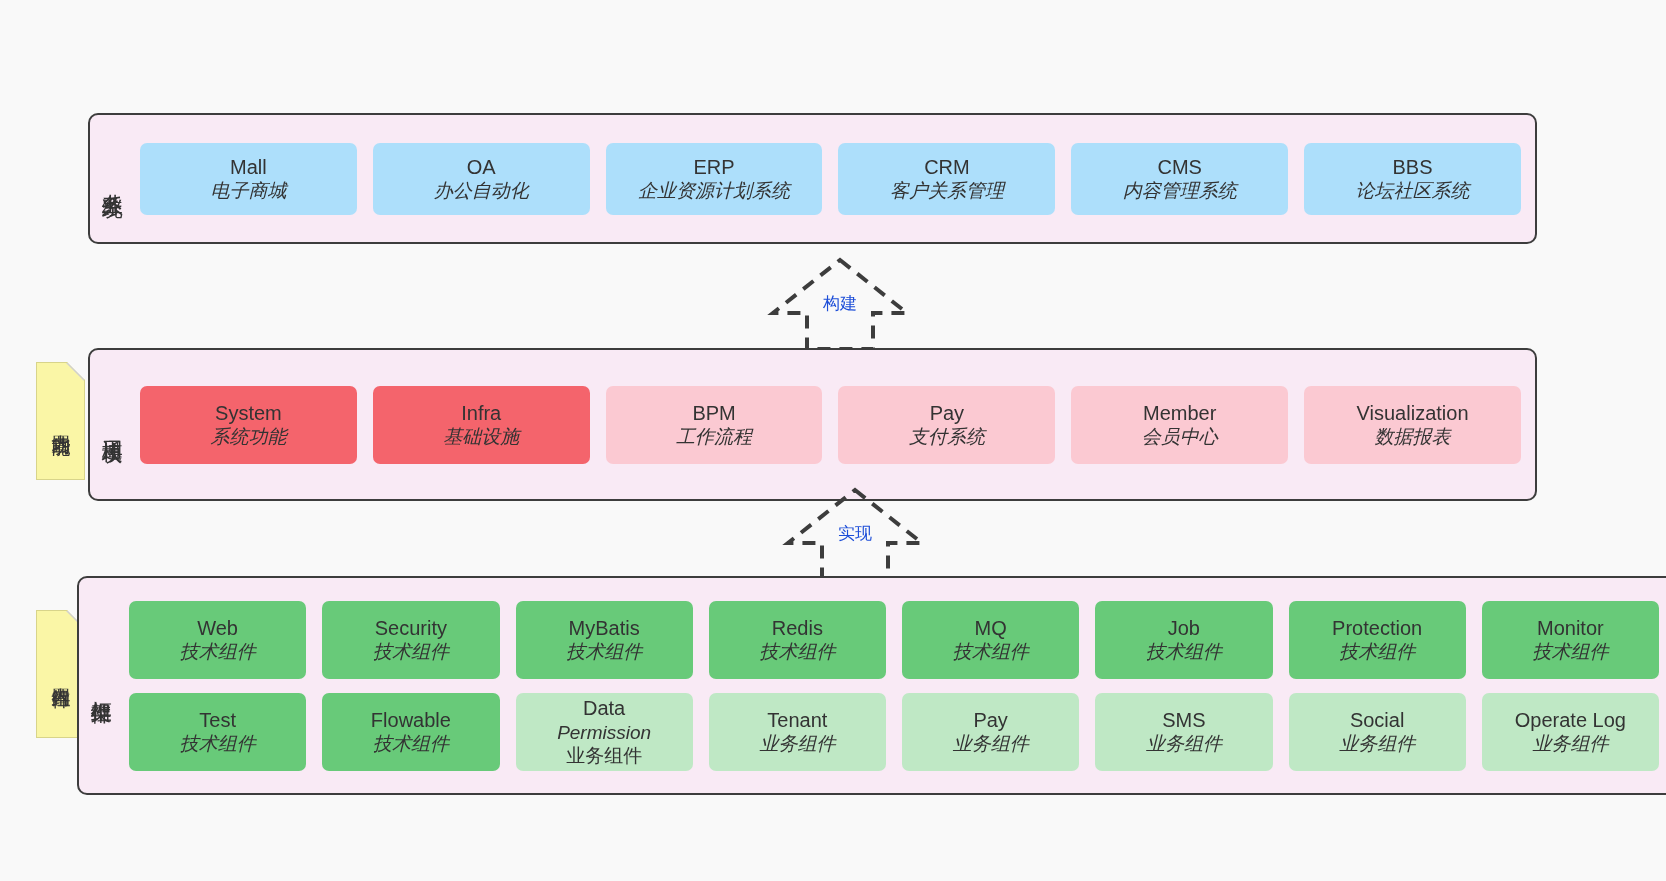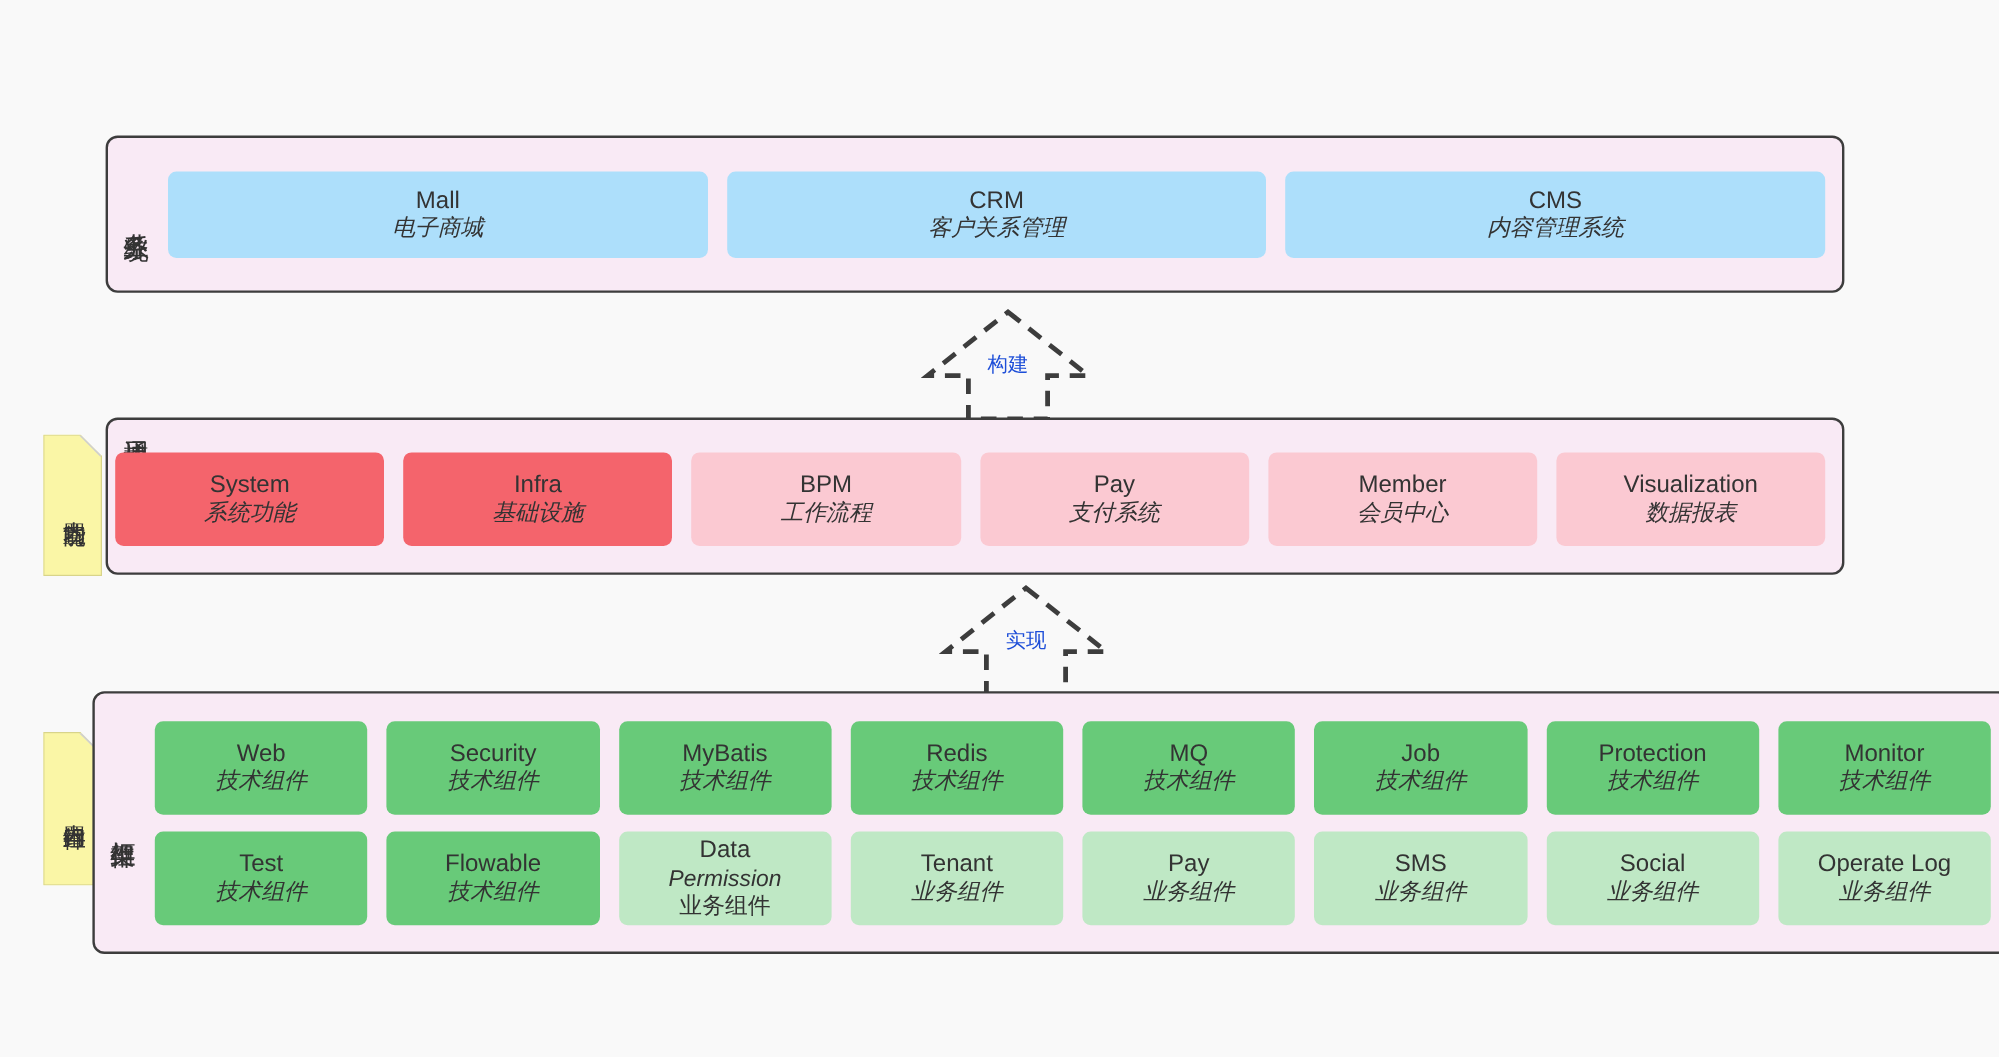--- a/index.html
+++ b/index.html
@@ -75,21 +75,21 @@
   .c-blue       { background: #addffb; }
   .c-red        { background: #f4646c; }
   .c-pink       { background: #fbc9d2; }
   .c-green      { background: #68ca79; }
   .c-lightgreen { background: #bfe8c5; }
 
   
   #layer-business  { left: 88px;  top: 113px; width: 1449px; height: 131px; }
   #layer-business .cell { height: 72px; }
 
-  #layer-modules   { left: 88px;  top: 348px; width: 1449px; height: 131px; flex-direction: column; }
+  #layer-modules   { left: 88px;  top: 348px; width: 1449px; height: 153px; }
   #layer-modules .cell { height: 78px; }
 
   #layer-framework { left: 77px;  top: 576px; width: 1598px; height: 219px; }
   #layer-framework .cell { height: 78px; }
   #layer-framework .layer-body { gap: 14px; }
 
   
   .note {
     position: absolute;
     box-sizing: border-box;
@@ -147,26 +147,38 @@
 
 <div class="layer" id="layer-business">
   <div class="layer-title">业务系统</div>
   <div class="layer-body">
     <div class="row">
       <div class="cell c-blue">
         <span class="t1">Mall</span>
         <span class="t2">电子商城</span>
       </div>
       <div class="cell c-blue">
+        <span class="t1">OA</span>
+        <span class="t2">办公自动化</span>
+      </div>
+      <div class="cell c-blue">
+        <span class="t1">ERP</span>
+        <span class="t2">企业资源计划系统</span>
+      </div>
+      <div class="cell c-blue">
         <span class="t1">CRM</span>
         <span class="t2">客户关系管理</span>
       </div>
       <div class="cell c-blue">
         <span class="t1">CMS</span>
         <span class="t2">内容管理系统</span>
+      </div>
+      <div class="cell c-blue">
+        <span class="t1">BBS</span>
+        <span class="t2">论坛社区系统</span>
       </div>
     </div>
   </div>
 </div>
 
 <div class="uml-arrow" id="arrow-build">
   <svg width="160" height="95" viewBox="0 0 160 95">
     <path d="M80 4 L147 57 L113 57 L113 93 L47 93 L47 57 L13 57 Z" fill="none" stroke="#3d3d3d" stroke-width="4" stroke-dasharray="13 9" stroke-linecap="butt"></path>
   </svg>
   <span class="uml-label">构建</span>

